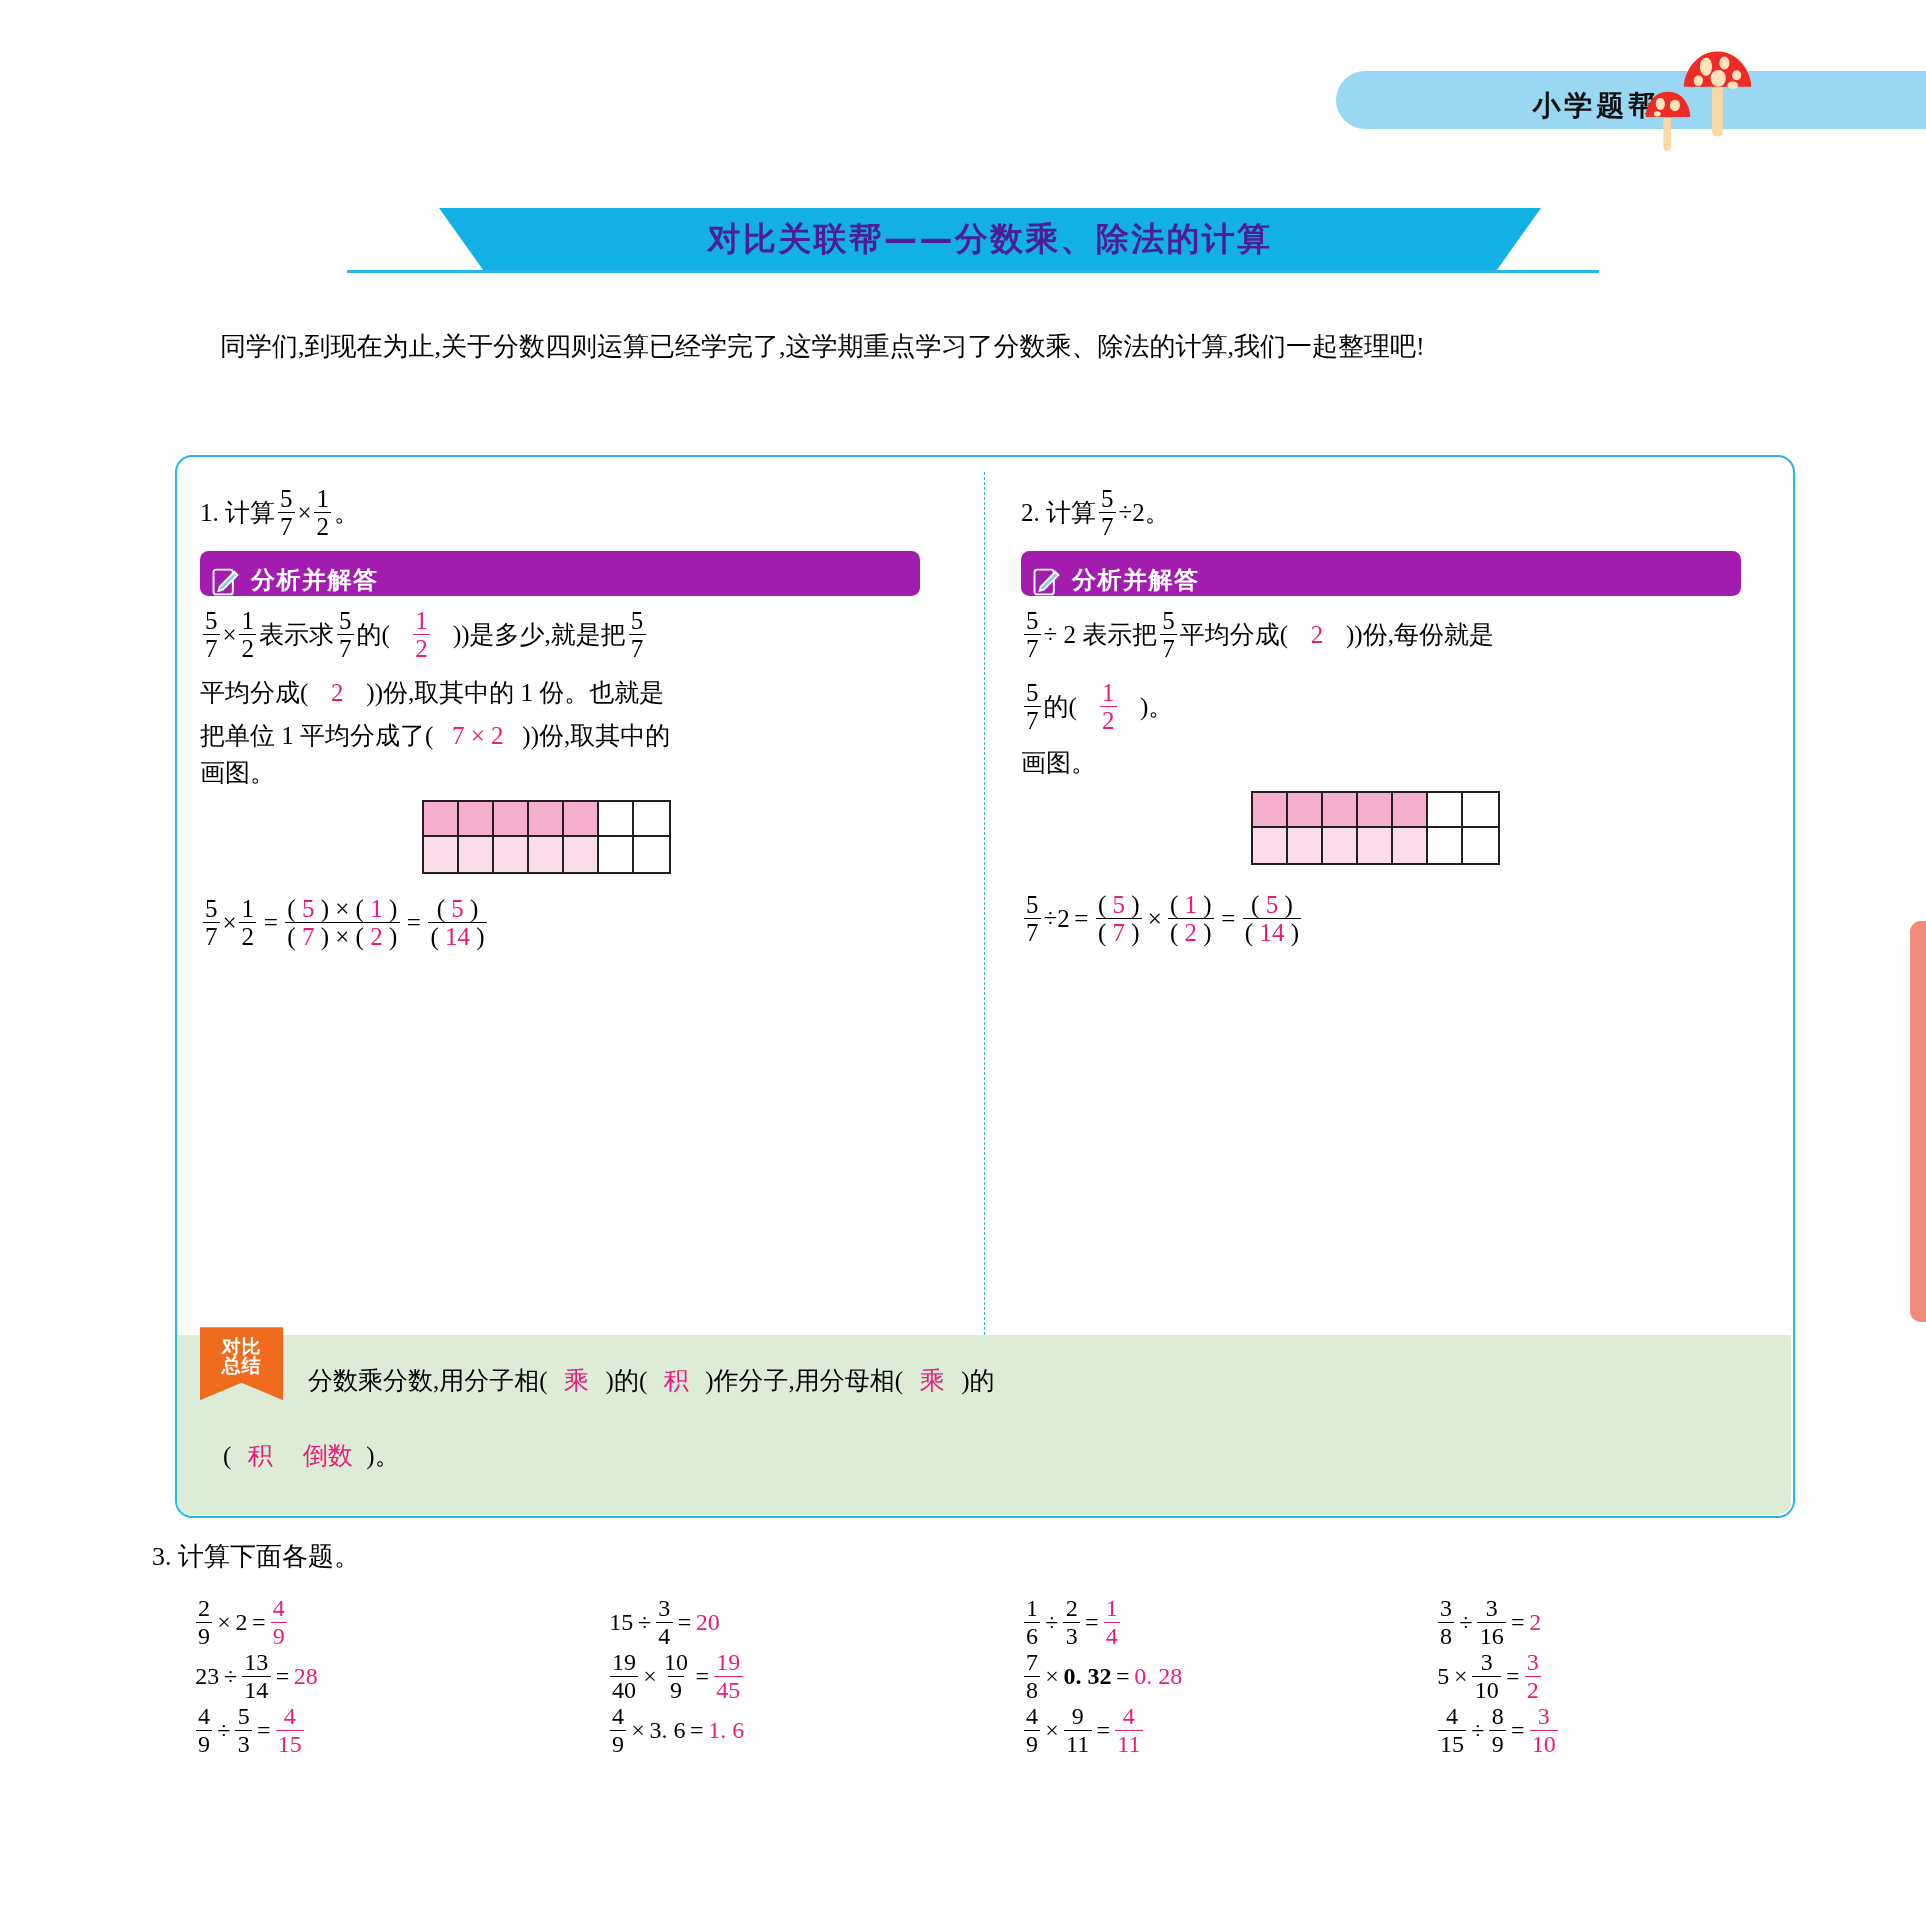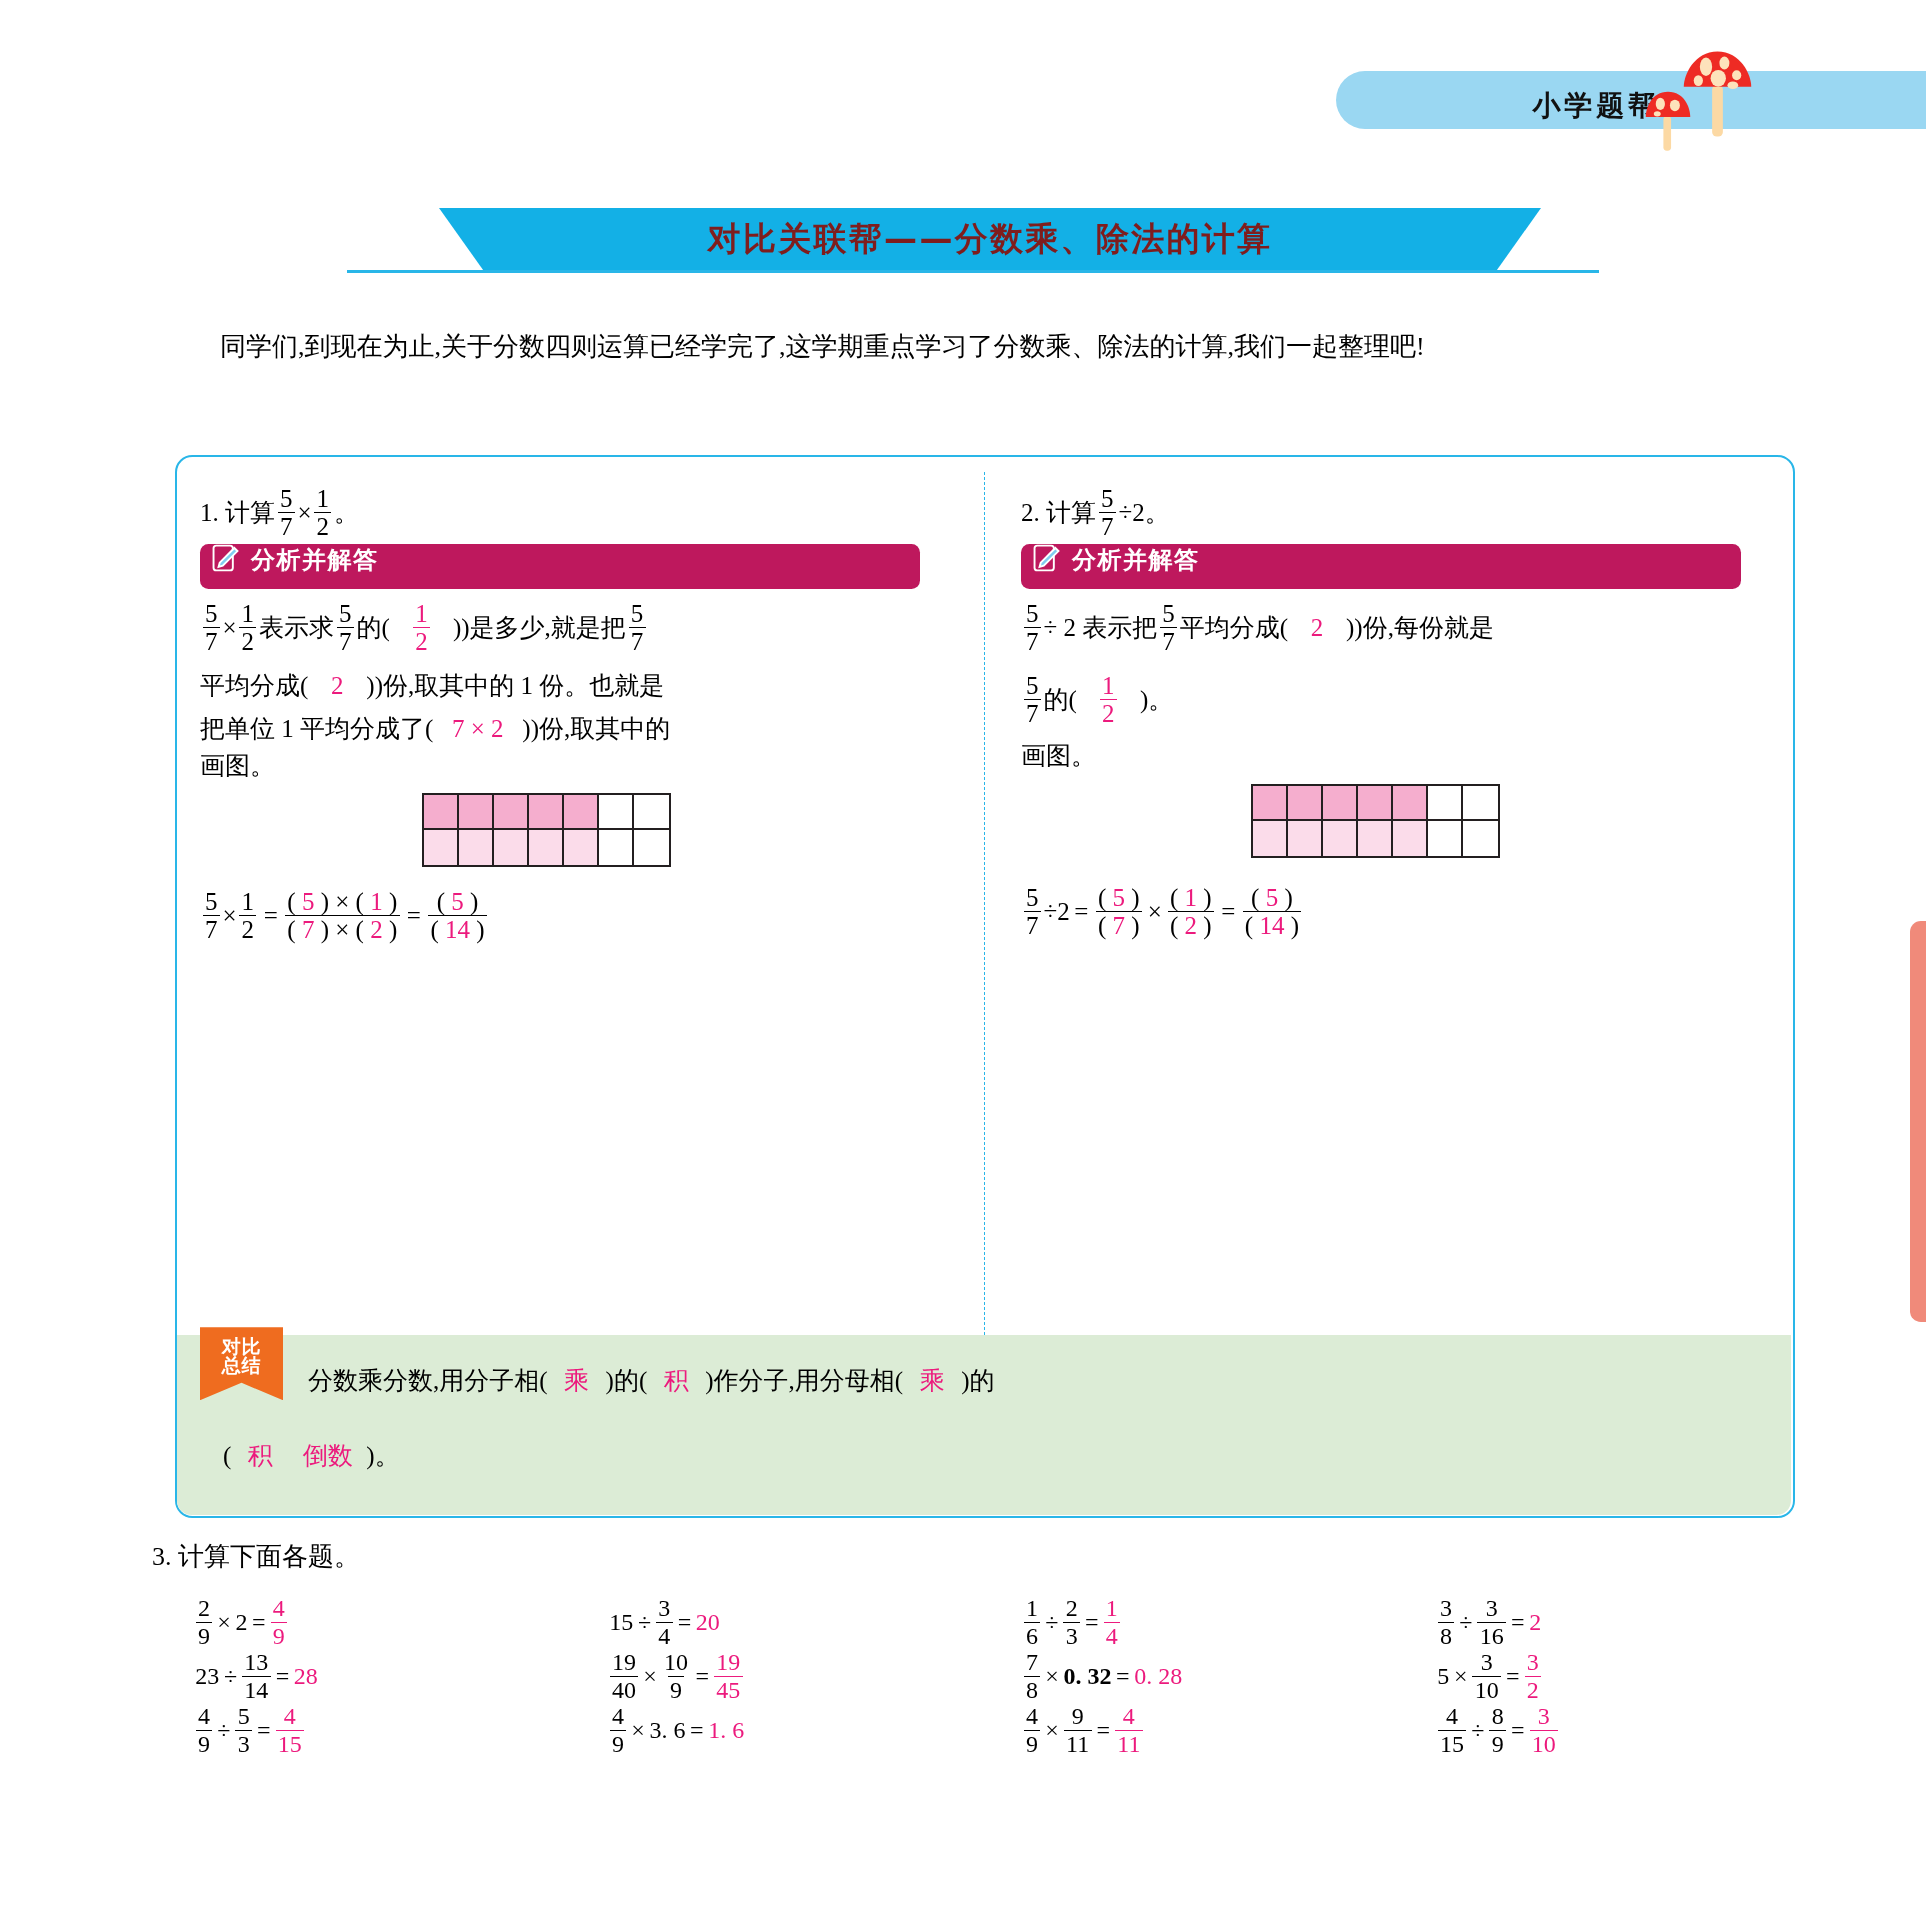--- a/index.html
+++ b/index.html
@@ -30,21 +30,21 @@
     position: absolute; left: 347px; top: 58px; width: 1252px; height: 3.1px; background: #29b6e8;
   }
   .title-banner {
     position: absolute; left: 439px; top: 208px;
     width: 1102px; height: 62px;
     background: #13b0e6;
     clip-path: polygon(0 0, 100% 0, 96% 100%, 4% 100%);
     display: flex; align-items: center; justify-content: center;
   }
   .title-text {
-    font-size: 33px; font-weight: bold; color: #7f1d1d; letter-spacing: 2.3px;
+    font-size: 33px; font-weight: bold; color: #4c1d95; letter-spacing: 2.3px;
     font-family: "DejaVu Sans", "Liberation Sans", sans-serif;
     white-space: nowrap;
   }
 
   
   .intro {
     position: absolute; left: 162px; top: 326px; width: 1664px;
     font-size: 26px; line-height: 1.65; color: #000; text-align: justify;
   }
   .intro .ind { display: inline-block; width: 58px; }
@@ -63,23 +63,23 @@
   .col { position: absolute; top: 0; }
   .col-left { left: 23px; width: 755px; }
   .col-right { left: 844px; width: 755px; }
 
   .prob-head {
     font-size: 25px; color: #000; margin-top: 29px;
     display: flex; align-items: center; white-space: nowrap;
   }
 
   .tagbar {
-    margin-top: 5px; width: 720px; height: 45px;
-    background: #be185d; border-radius: 8.5px;
-    display: flex; align-items: flex-start; padding-left: 12.3px; gap: 11.6px;
+    margin-top: 12px; width: 720px; height: 45px;
+    background: #a21caf; border-radius: 8.5px;
+    display: flex; align-items: flex-end; padding-left: 12.3px; gap: 11.6px;
   }
   .tagbar .lbl {
     font-size: 24px; font-weight: bold; color: #fff; letter-spacing: 1.5px;
     font-family: "DejaVu Sans", "Liberation Sans", sans-serif;
   }
   .pencil-icon { width: 27px; height: 28px; flex: 0 0 auto; }
 
   .body-line {
     font-size: 25px; color: #000; display: flex; align-items: center;
     white-space: nowrap; margin-top: 11.6px; line-height: 1;

